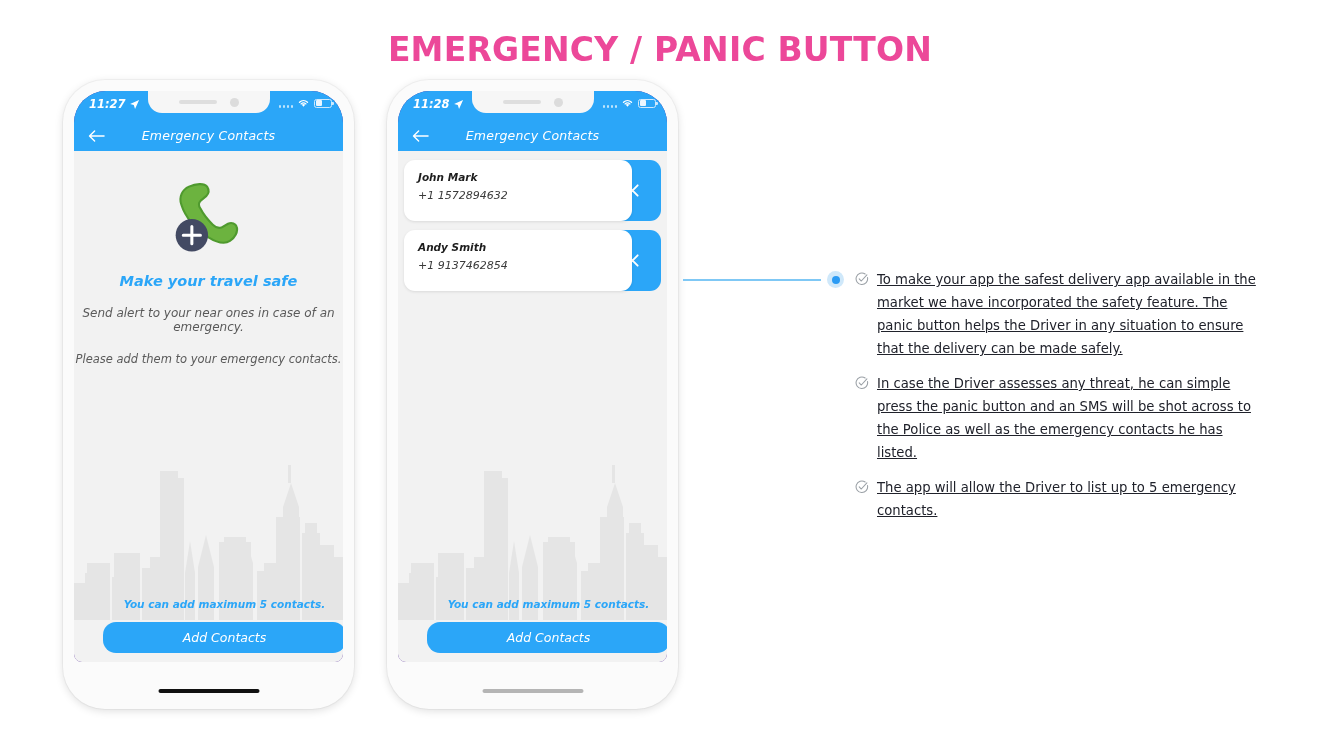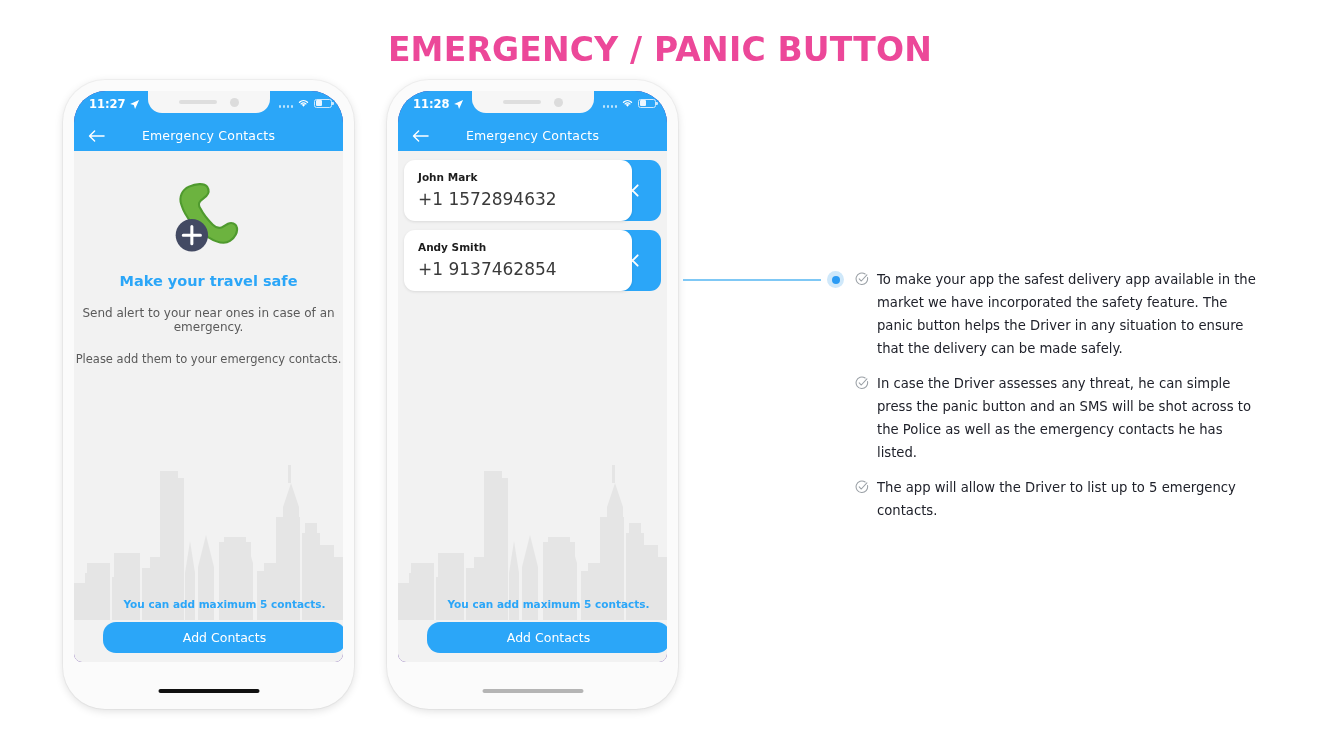--- a/index.html
+++ b/index.html
@@ -34,20 +34,21 @@
   }
   .phone1 { left: 63px; top: 80px; }
   .phone2 { left: 387px; top: 80px; }
 
   .screen {
     position: relative;
     width: 269px; height: 571px;
     background: #4c1d95;
     border-radius: 32px 32px 8px 8px;
     overflow: hidden;
+    font-style: italic;
   }
 
   
   .statusbar {
     position: relative;
     height: 29px;
     background: #2BA6F8;
     color: #ffffff;
   }
   .clock {
@@ -134,21 +135,21 @@
   }
   .contact-card {
     position: absolute; left: 0; top: 0;
     width: 228px; height: 61px;
     background: #ffffff;
     border-radius: 11px;
     box-shadow: 0 1px 3px rgba(0,0,0,0.10);
     padding: 11px 0 0 14px;
   }
   .c-name { font-size: 10.5px; font-weight: bold; color: #1d1d1d; }
-  .c-phone { font-size: 17px; color: #3a3a3a; margin-top: 6px; }
+  .c-phone { font-size: 11px; color: #3a3a3a; margin-top: 6px; }
 
   
   .bottom-area {
     position: absolute; left: 16px; bottom: 0; width: 269px;
     z-index: 4; text-align: center;
     padding-bottom: 9px;
   }
   .hint { color: #2BA6F8; font-size: 10.5px; font-weight: bold; }
   .cta {
     margin: 12px 13px 0 13px;
@@ -177,21 +178,21 @@
     background: #cfe8fa;
     display: flex; align-items: center; justify-content: center;
   }
   .conn-dot i { width: 8px; height: 8px; border-radius: 50%; background: #2B9BF4; display: block; }
 
   
   .bullets { position: absolute; left: 855px; top: 268px; width: 410px; }
   .bullet { display: flex; gap: 8px; margin-bottom: 12px; }
   .bullet-icon { flex: 0 0 auto; margin-top: 3px; }
   .bullet-text {
-    color: #20222b; font-size: 13.2px; line-height: 23px;
+    color: #20222b; font-size: 13.2px; line-height: 23px; text-decoration: underline;
   }
 </style>
 </head>
 <body>
 
 <div class="page">
 
   <div class="title">EMERGENCY / PANIC BUTTON</div>
 
   <div class="phone phone1">

